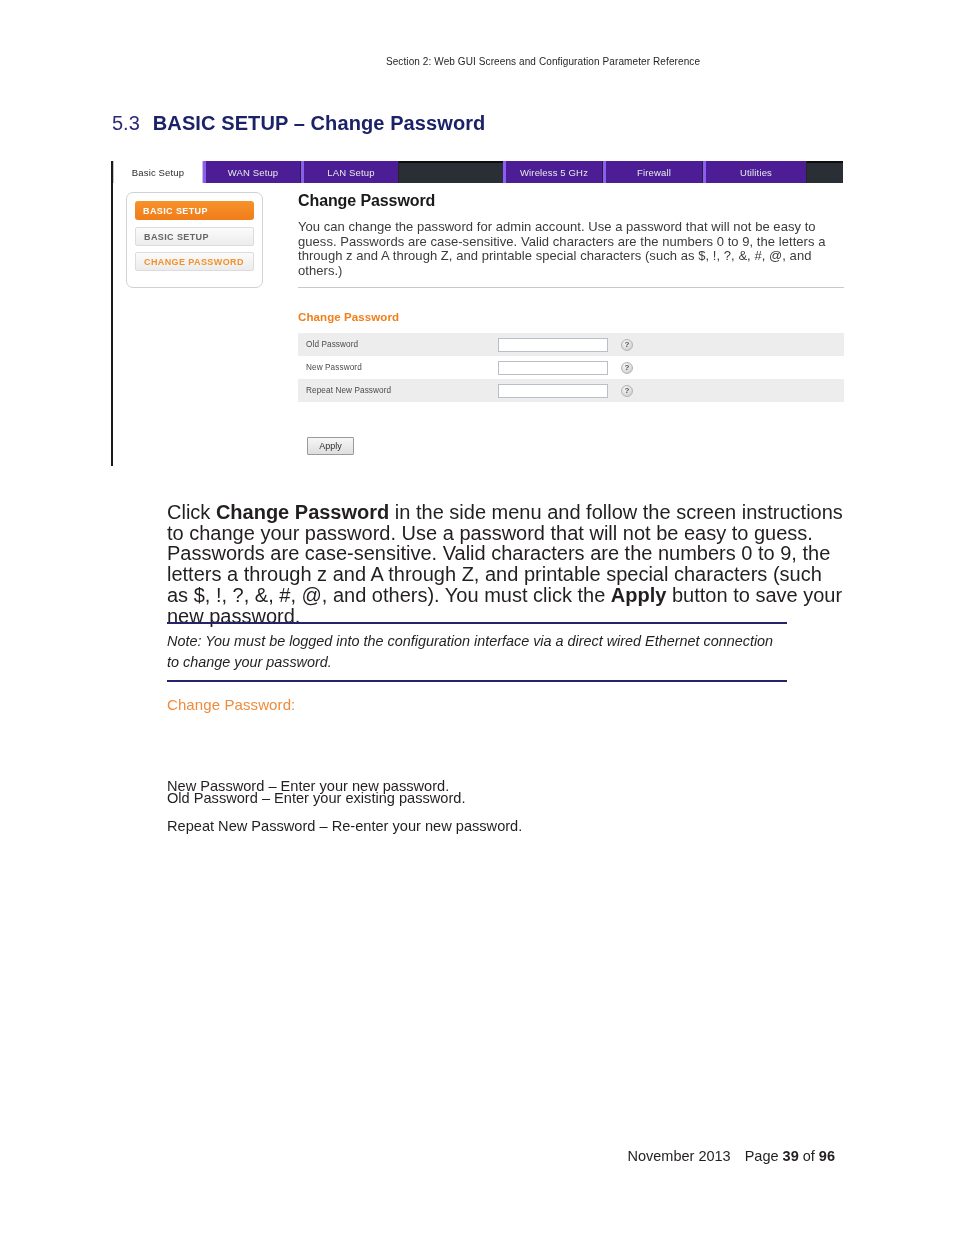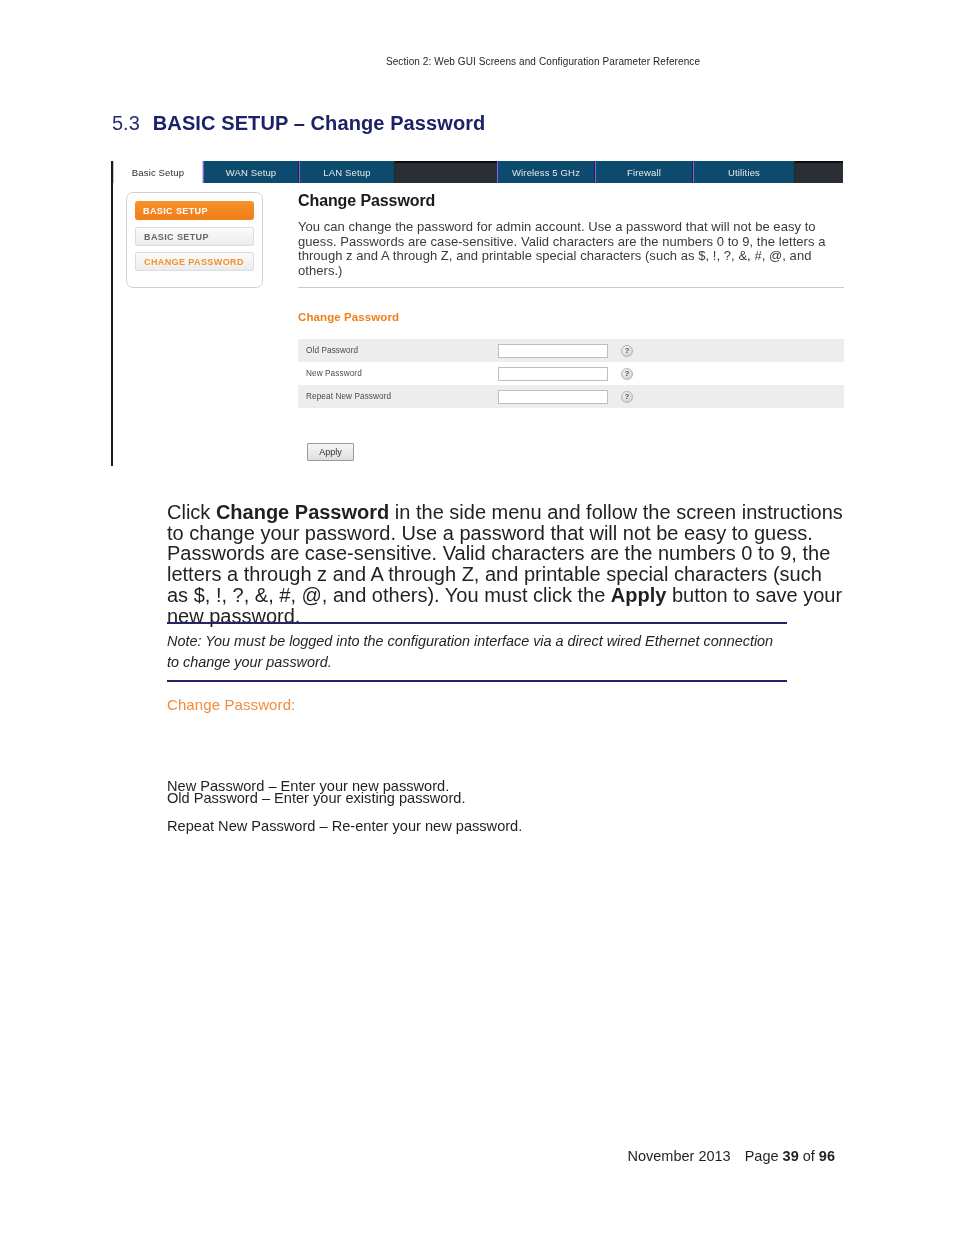--- a/index.html
+++ b/index.html
@@ -90,23 +90,23 @@
     align-items: stretch;
   }
   .tab {
     position: relative;
     display: flex;
     align-items: center;
     justify-content: center;
     font-size: 9.5px;
     color: #e8e9ec;
     padding: 0 8px;
-    background: #0c4a6e;
+    background: #4c1d95;
     border-right: 1px solid #22252b;
-    border-left: 1px solid #8b5cf6;
+    border-left: 3px solid #8b5cf6;
     min-width: 58px;
     letter-spacing: .15px;
     white-space: nowrap;
   }
   .tab.active {
     background: #ffffff;
     color: #2b2b2b;
     border-left: 1px solid #c7c7c7;
     border-right: 1px solid #c7c7c7;
     font-weight: normal;
@@ -196,21 +196,21 @@
   }
 
   .form-title {
     margin-top: 23px;
     font-size: 11.5px;
     font-weight: bold;
     color: #f07f1b;
     letter-spacing: .1px;
   }
   .form-rows {
-    margin-top: 16px;
+    margin-top: 10px;
     width: 546px;
   }
   .frow {
     display: flex;
     align-items: center;
     height: 23px;
     background: #ffffff;
   }
   .frow.alt { background: #ededed; }
   .flabel {

